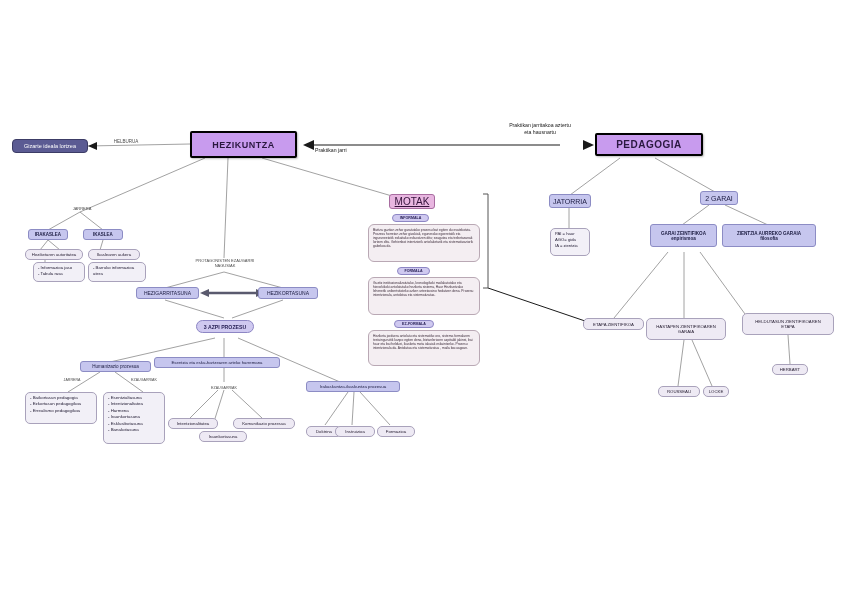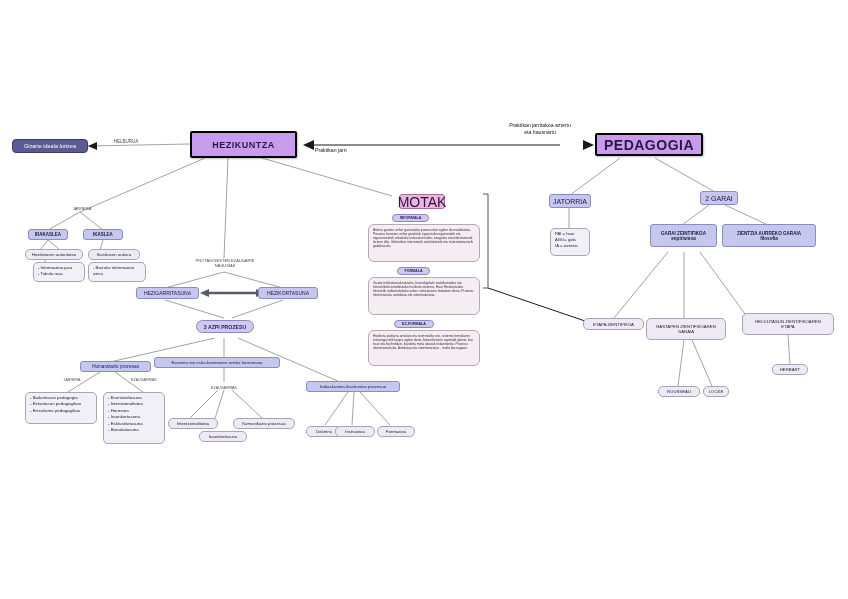--- a/index.html
+++ b/index.html
@@ -170,42 +170,42 @@
 
   <div class="node n-pale" style="left:168px;top:418px;width:50px;height:11px;font-size:4.3px;">Intentzionalitatea</div>
   <div class="node n-pale" style="left:199px;top:431px;width:48px;height:11px;font-size:4.3px;">Iraunkortasuna</div>
   <div class="node n-pale" style="left:233px;top:418px;width:62px;height:11px;font-size:4.3px;">Komunikazio prozesua</div>
 
   <div class="node n-blue" style="left:306px;top:381px;width:94px;height:11px;font-size:4.4px;">Irakaskuntza-ikaskuntza prozesua</div>
   <div class="node n-pale" style="left:306px;top:426px;width:36px;height:11px;font-size:4.3px;">Doktrina</div>
   <div class="node n-pale" style="left:335px;top:426px;width:40px;height:11px;font-size:4.3px;">Instruizioa</div>
   <div class="node n-pale" style="left:377px;top:426px;width:38px;height:11px;font-size:4.3px;">Formazioa</div>
 
-  <div class="node n-pink" style="left:399px;top:194px;width:46px;height:15px;font-size:14px;">MOTAK</div>
+  <div class="node n-pink" style="left:389px;top:194px;width:46px;height:15px;font-size:10px;text-decoration:underline;">MOTAK</div>
 
   <div class="node n-tag" style="left:392px;top:214px;width:37px;height:8px;font-size:3.6px;">INFORMALA</div>
   <div class="node n-para" style="left:368px;top:224px;width:112px;height:38px;font-size:3.3px;">
     <span class="multiline">Bizitza guztian zehar garatutako prozesu bat egiten du esatekotzia. Prozesu horretan zehar gizakiak, egunerako egoeretatik eta inguruneetatik eskaitako eskuratzen ditu; ezagutza eta trebetasunak lortzen ditu. Gehienbat intentziorik antolaketarik eta sistematizaziorik gabekoa da.</span>
   </div>
 
   <div class="node n-tag" style="left:397px;top:267px;width:33px;height:8px;font-size:3.6px;">FORMALA</div>
   <div class="node n-para" style="left:368px;top:277px;width:112px;height:38px;font-size:3.3px;">
     <span class="multiline">Guztiz instituzionalizatutako, kronologikoki mailakatutako eta hierarkikoki antolatutako heziketa sistema, Haur Hezkuntzako lehenetik unibertsitateko azken urteetaraino hedatzen dena. Prozesu intentzionala, antolatua eta sistematizatua.</span>
   </div>
 
   <div class="node n-tag" style="left:394px;top:320px;width:40px;height:8px;font-size:3.6px;">EZ-FORMALA</div>
   <div class="node n-para" style="left:368px;top:330px;width:112px;height:36px;font-size:3.3px;">
     <span class="multiline">Heziketa jarduera antolatu eta sistematiko oro, sistema formalaren testuinguruitik kanpo egiten dena, biztanleriaren azpitaldi jakinei, bai haur eta bai helduei, ikasketa mota iakaiak eskaintzeko. Prozesu intentzionala da. Antolatua eta sistematizatua , maila bacuagoan.</span>
   </div>
 
   <div class="arrow-label" style="left:315px;top:147px;width:70px;font-size:5.2px;text-align:left;">Praktikan jarri</div>
   <div class="arrow-label" style="left:475px;top:122px;width:130px;font-size:5.2px;line-height:1.35;white-space:pre-line;text-align:center;">Praktikan jarritakoa aztertu
 eta hausnartu</div>
 
-  <div class="node n-main" style="left:595px;top:133px;width:108px;height:23px;font-size:14px;">PEDAGOGIA</div>
+  <div class="node n-main" style="left:595px;top:133px;width:108px;height:23px;font-size:10px;">PEDAGOGIA</div>
 
   <div class="node n-blue" style="left:549px;top:194px;width:42px;height:14px;font-size:7px;">JATORRIA</div>
   <div class="node n-list" style="left:550px;top:228px;width:40px;height:28px;font-size:4.2px;">
     <span class="multiline">PAI = haur
 AGO= gida
 IA = zientzia</span>
   </div>
 
   <div class="node n-blue" style="left:700px;top:191px;width:38px;height:14px;font-size:7px;">2 GARAI</div>
 

